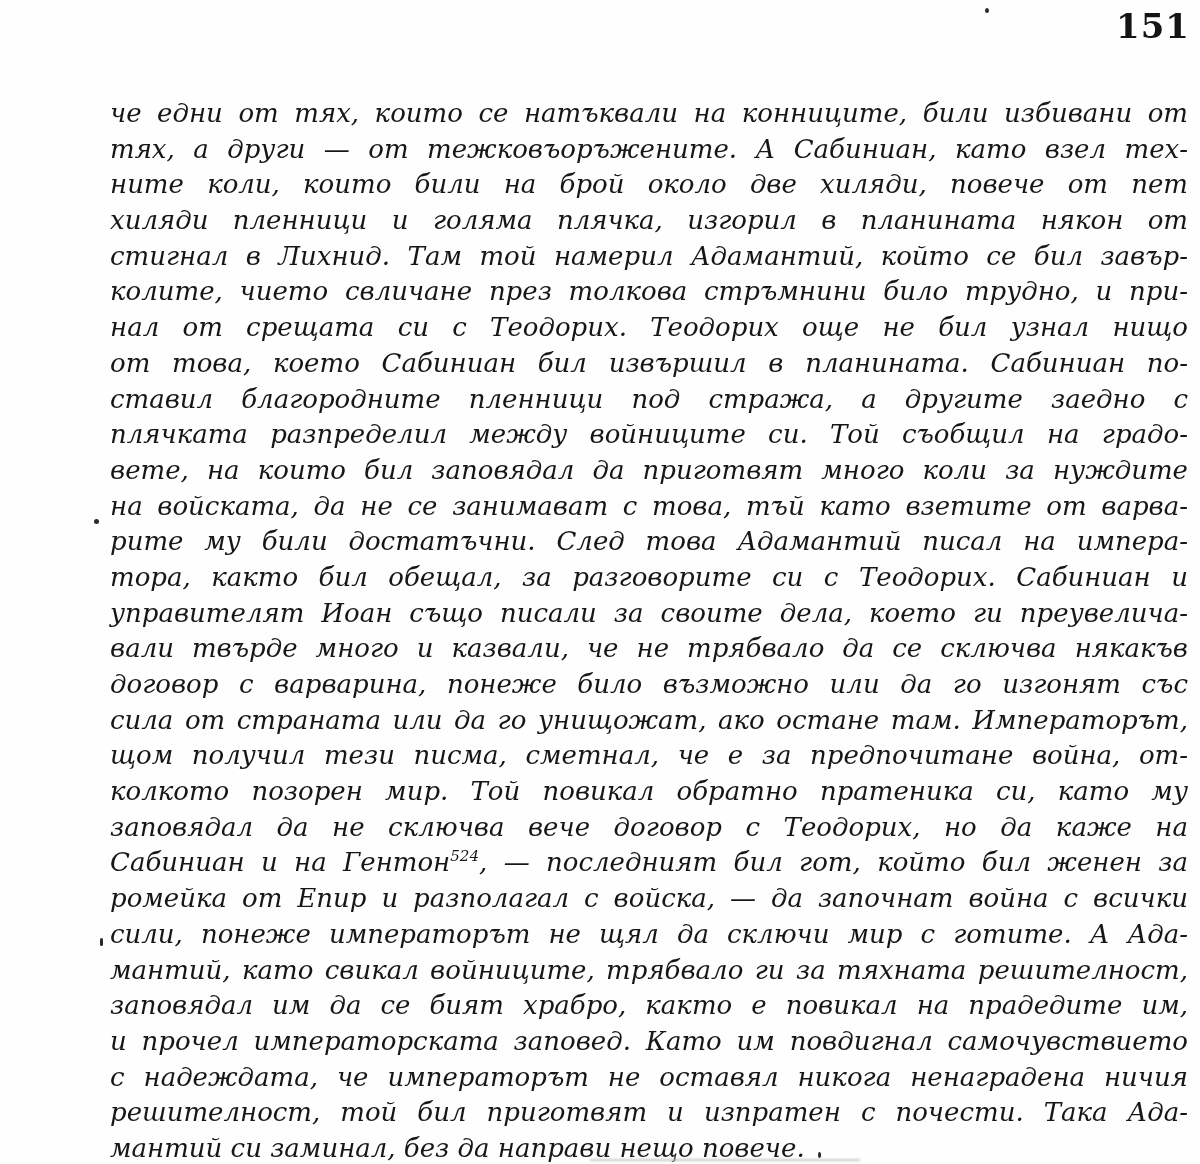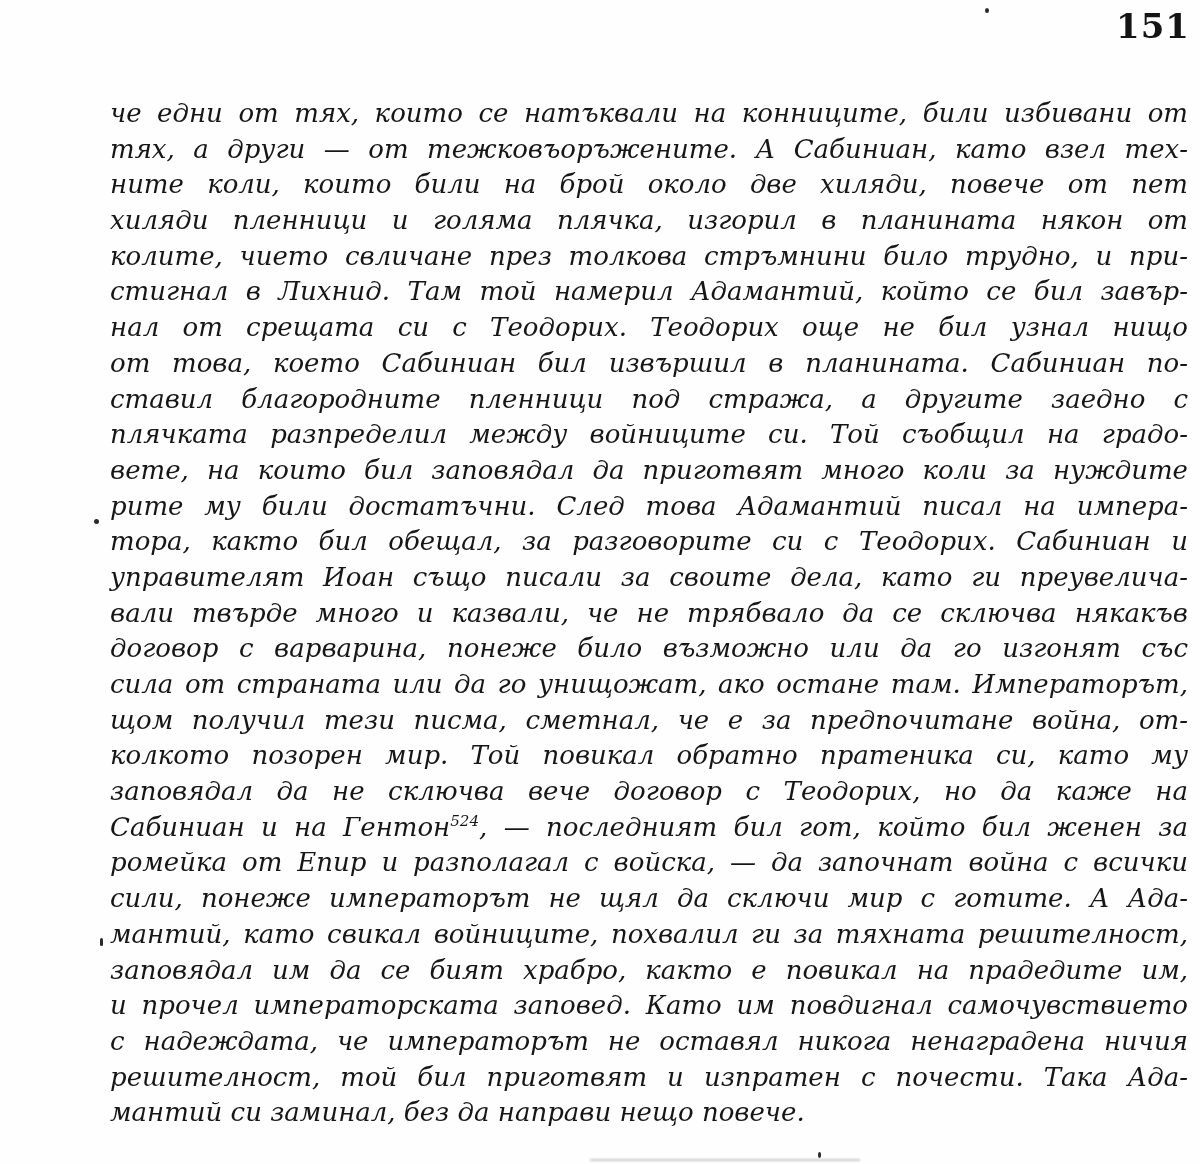--- a/index.html
+++ b/index.html
@@ -72,40 +72,41 @@
 <body>
 
 <div id="page">
   <div class="page-number">151</div>
 
   <div class="text-block">
       <div class="line">че едни от тях, които се натъквали на конниците, били избивани от</div>
       <div class="line">тях, а други — от тежковъоръжените. А Сабиниан, като взел тех-</div>
       <div class="line">ните коли, които били на брой около две хиляди, повече от пет</div>
       <div class="line">хиляди пленници и голяма плячка, изгорил в планината някон от</div>
+      <div class="line">стигнал в Лихнид. Там той намерил Адамантий, който се бил завър-</div>
       <div class="line">колите, чието свличане през толкова стръмнини било трудно, и при-</div>
-      <div class="line">стигнал в Лихнид. Там той намерил Адамантий, който се бил завър-</div>
       <div class="line">нал от срещата си с Теодорих. Теодорих още не бил узнал нищо</div>
       <div class="line">от това, което Сабиниан бил извършил в планината. Сабиниан по-</div>
       <div class="line">ставил благородните пленници под стража, а другите заедно с</div>
       <div class="line">плячката разпределил между войниците си. Той съобщил на градо-</div>
       <div class="line">вете, на които бил заповядал да приготвят много коли за нуждите</div>
+      <div class="line">на войската, да не се занимават с това, тъй като взетите от варва-</div>
       <div class="line">рите му били достатъчни. След това Адамантий писал на импера-</div>
       <div class="line">тора, както бил обещал, за разговорите си с Теодорих. Сабиниан и</div>
-      <div class="line">управителят Иоан също писали за своите дела, като ги преувелича-</div>
+      <div class="line">управителят Иоан също писали за своите дела, което ги преувелича-</div>
       <div class="line">вали твърде много и казвали, че не трябвало да се сключва някакъв</div>
       <div class="line">договор с варварина, понеже било възможно или да го изгонят със</div>
       <div class="line">сила от страната или да го унищожат, ако остане там. Императорът,</div>
       <div class="line">щом получил тези писма, сметнал, че е за предпочитане война, от-</div>
       <div class="line">колкото позорен мир. Той повикал обратно пратеника си, като му</div>
       <div class="line">заповядал да не сключва вече договор с Теодорих, но да каже на</div>
       <div class="line"><span>Сабиниан и на Гентон</span><sup>524</sup><span>, — последният бил гот, който бил женен за</span></div>
       <div class="line">ромейка от Епир и разполагал с войска, — да започнат война с всички</div>
       <div class="line">сили, понеже императорът не щял да сключи мир с готите. А Ада-</div>
-      <div class="line">мантий, като свикал войниците, похвалил ги за тяхната решителност,</div>
+      <div class="line">мантий, като свикал войниците, трябвало ги за тяхната решителност,</div>
       <div class="line">заповядал им да се бият храбро, както е повикал на прадедите им,</div>
       <div class="line">и прочел императорската заповед. Като им повдигнал самочувствието</div>
       <div class="line">с надеждата, че императорът не оставял никога ненаградена ничия</div>
       <div class="line">решителност, той бил приготвят и изпратен с почести. Така Ада-</div>
       <div class="line last">мантий си заминал, без да направи нещо повече.</div>
     </div>
 
   <div class="speck s1"></div>
   <div class="speck s2"></div>
   <div class="speck s3"></div>

